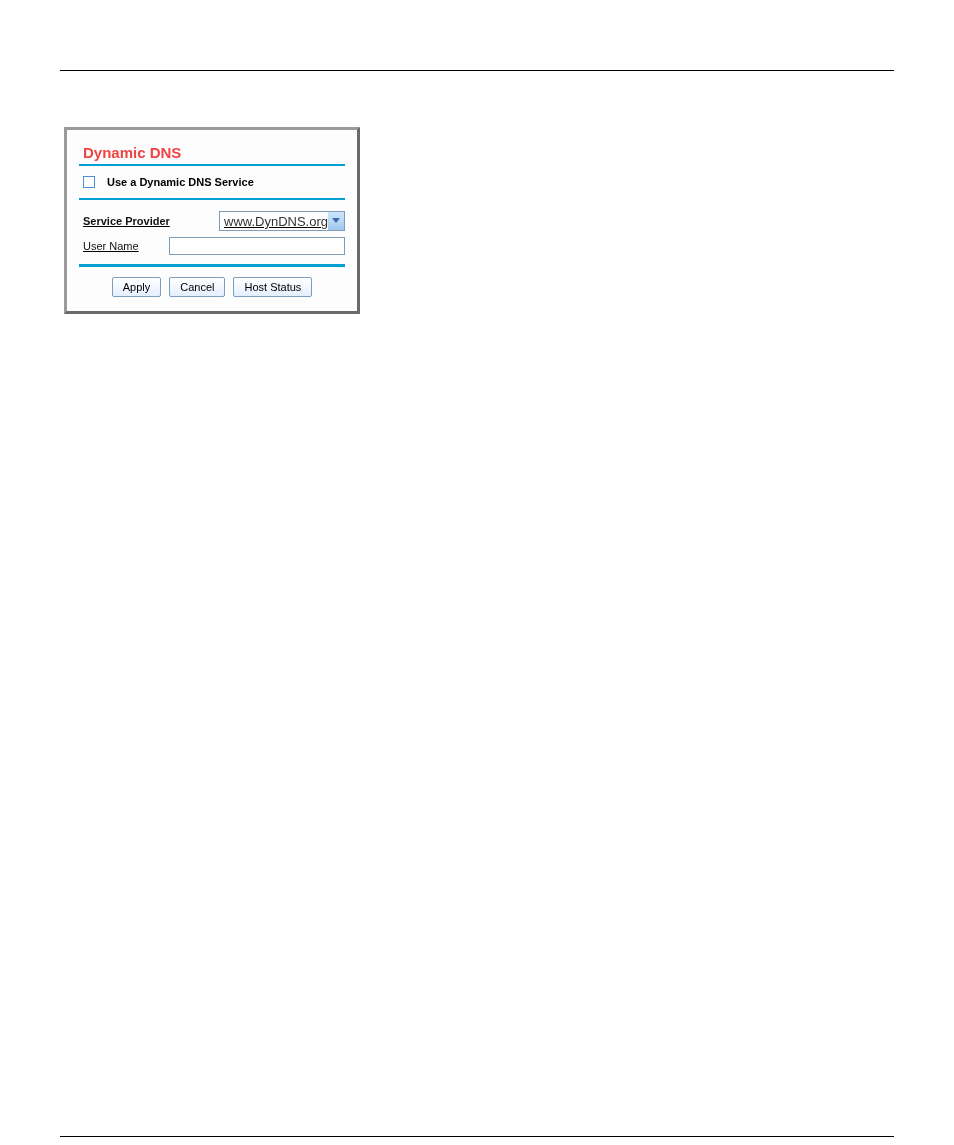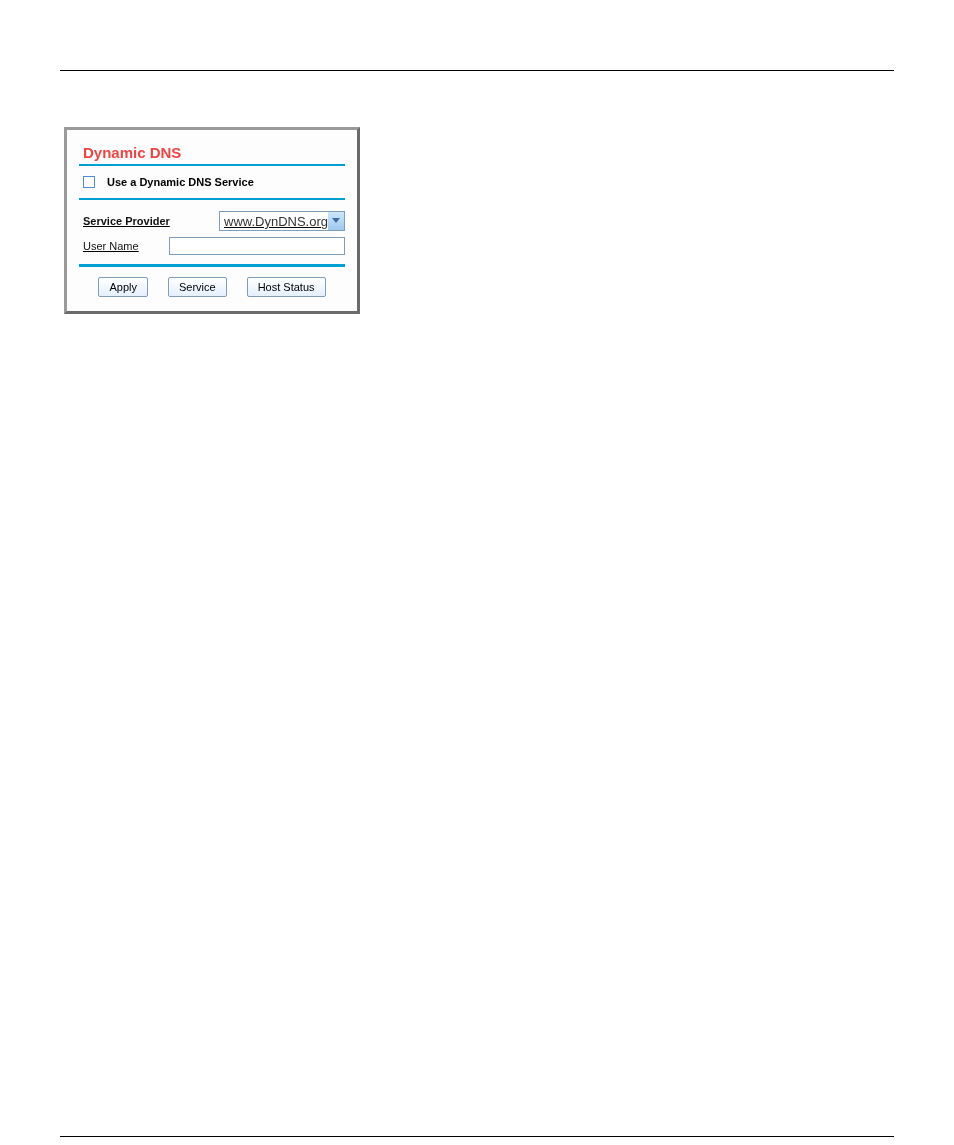--- a/index.html
+++ b/index.html
@@ -111,21 +111,21 @@
   .select-btn {
     width: 16px;
     background: linear-gradient(#cde7fb, #9fc9ef);
     display: flex;
     align-items: center;
     justify-content: center;
   }
   .select-btn svg { display: block; }
   .button-row {
     display: flex;
-    gap: 20px;
+    gap: 8px;
     justify-content: center;
     padding-top: 10px;
   }
   .btn {
     border: 1px solid #7f9db9;
     border-radius: 2px;
     background: linear-gradient(#ffffff, #e4efff);
     padding: 2px 10px;
     font-size: 11px;
     color: #000;
@@ -178,20 +178,20 @@
 
     </div>
 
     <hr class="rule">
 
 
     <hr class="rule rule-thin">
 
     <div class="button-row">
       <div class="btn">Apply</div>
-      <div class="btn">Service</div>
+      <div class="btn">Cancel</div>
       <div class="btn">Host Status</div>
     </div>
 
   </div>
 
   <hr class="hr-bottom">
 </div>
 
 </body></html>

